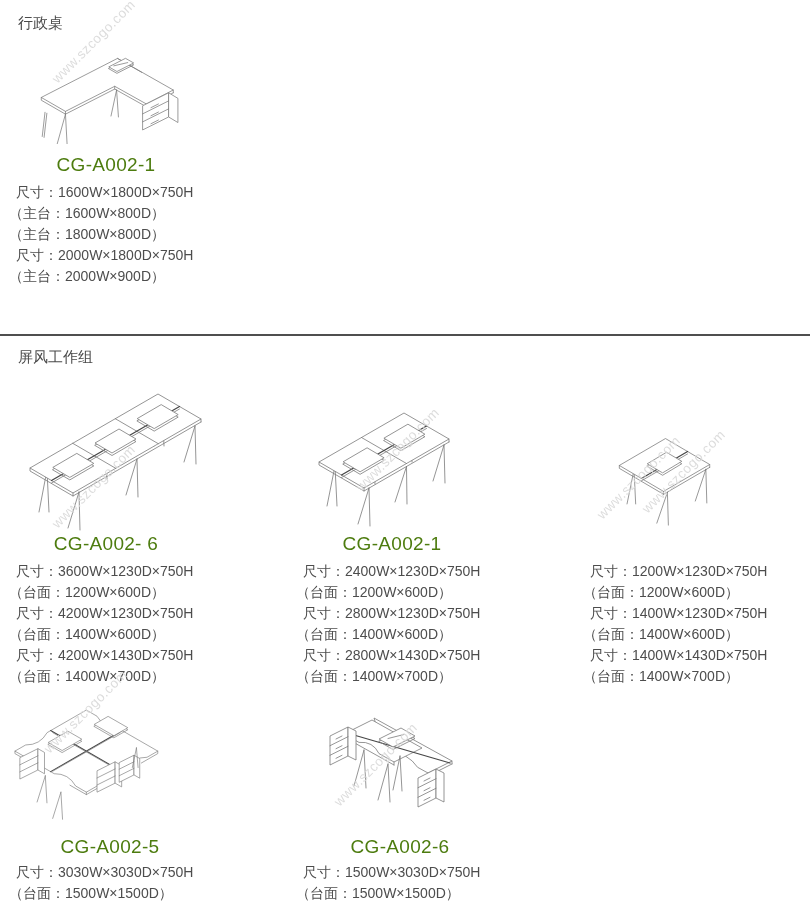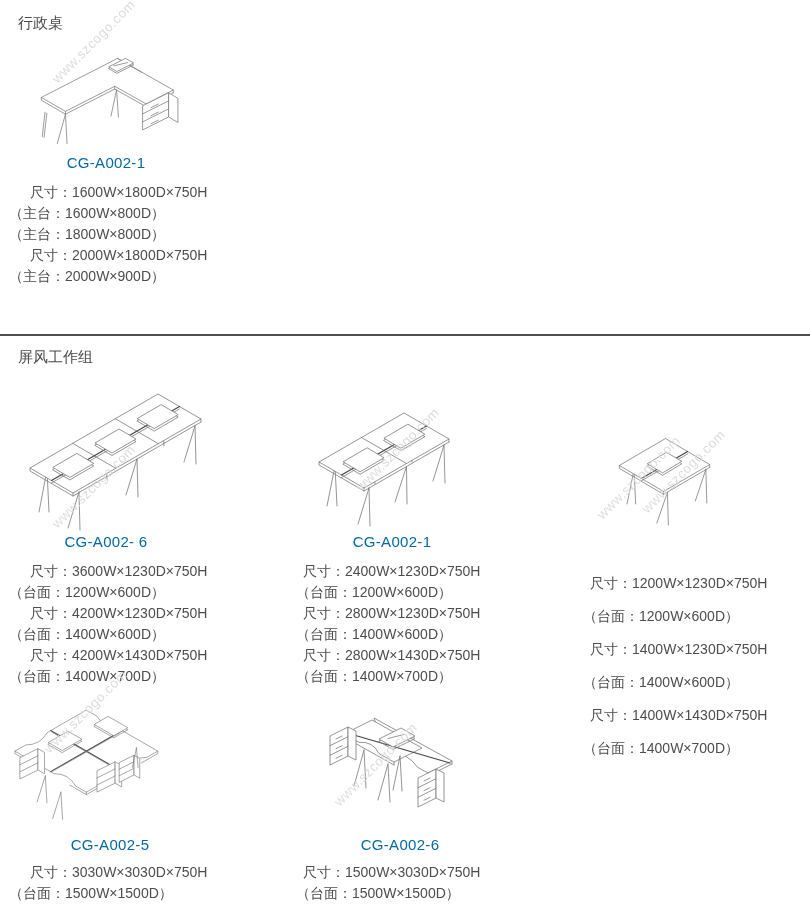--- a/index.html
+++ b/index.html
@@ -8,26 +8,26 @@
     font-family:"Liberation Sans","DejaVu Sans",sans-serif;color:#4d4d4d;
   }
   .wm{
     position:absolute;color:#d9d9d9;opacity:.9;font-size:13.5px;letter-spacing:.5px;
     transform:rotate(-45deg);white-space:nowrap;pointer-events:none;z-index:6;
   }
   .sec-title{position:absolute;left:18px;font-size:15px;color:#4a4a4a;z-index:2;}
   .card{position:absolute;z-index:2;}
   .art{position:absolute;}
   .art svg{display:block;width:100%;height:100%;}
-  .code{position:absolute;text-align:center;font-size:15px;color:#0369a1;letter-spacing:.3px;}
+  .code{position:absolute;text-align:center;font-size:19px;color:#4d7c0f;letter-spacing:.3px;}
   .specs{position:absolute;}
-  .spec{margin:0;padding:0 0 0 30px;font-size:14px;line-height:21px;color:#4d4d4d;white-space:nowrap;}
+  .spec{margin:0;padding:0 0 0 16px;font-size:14px;line-height:21px;color:#4d4d4d;white-space:nowrap;}
   .spec.paren{padding-left:9px;}
   .pad2 .spec{padding-left:15px;} .pad2 .spec.paren{padding-left:8px;}
-  .pad3 .spec{padding-left:12px;margin-top:12px;} .pad3 .spec.paren{padding-left:5px;}
+  .pad3 .spec{padding-left:12px;} .pad3 .spec.paren{padding-left:5px;}
   .divider{position:absolute;left:0;top:334px;width:810px;height:0;border-top:2px solid #4f4f4f;z-index:2;}
   
   .lw{stroke:#7a7a7a;stroke-width:0.8;fill:none;stroke-linecap:round;stroke-linejoin:round;}
   .fw{stroke:#7a7a7a;stroke-width:0.8;fill:#ffffff;stroke-linejoin:round;}
   .dk{stroke:#474747;stroke-width:1.3;fill:none;stroke-linecap:round;}
 </style>
 </head>
 <body>
 
 <div class="page">

